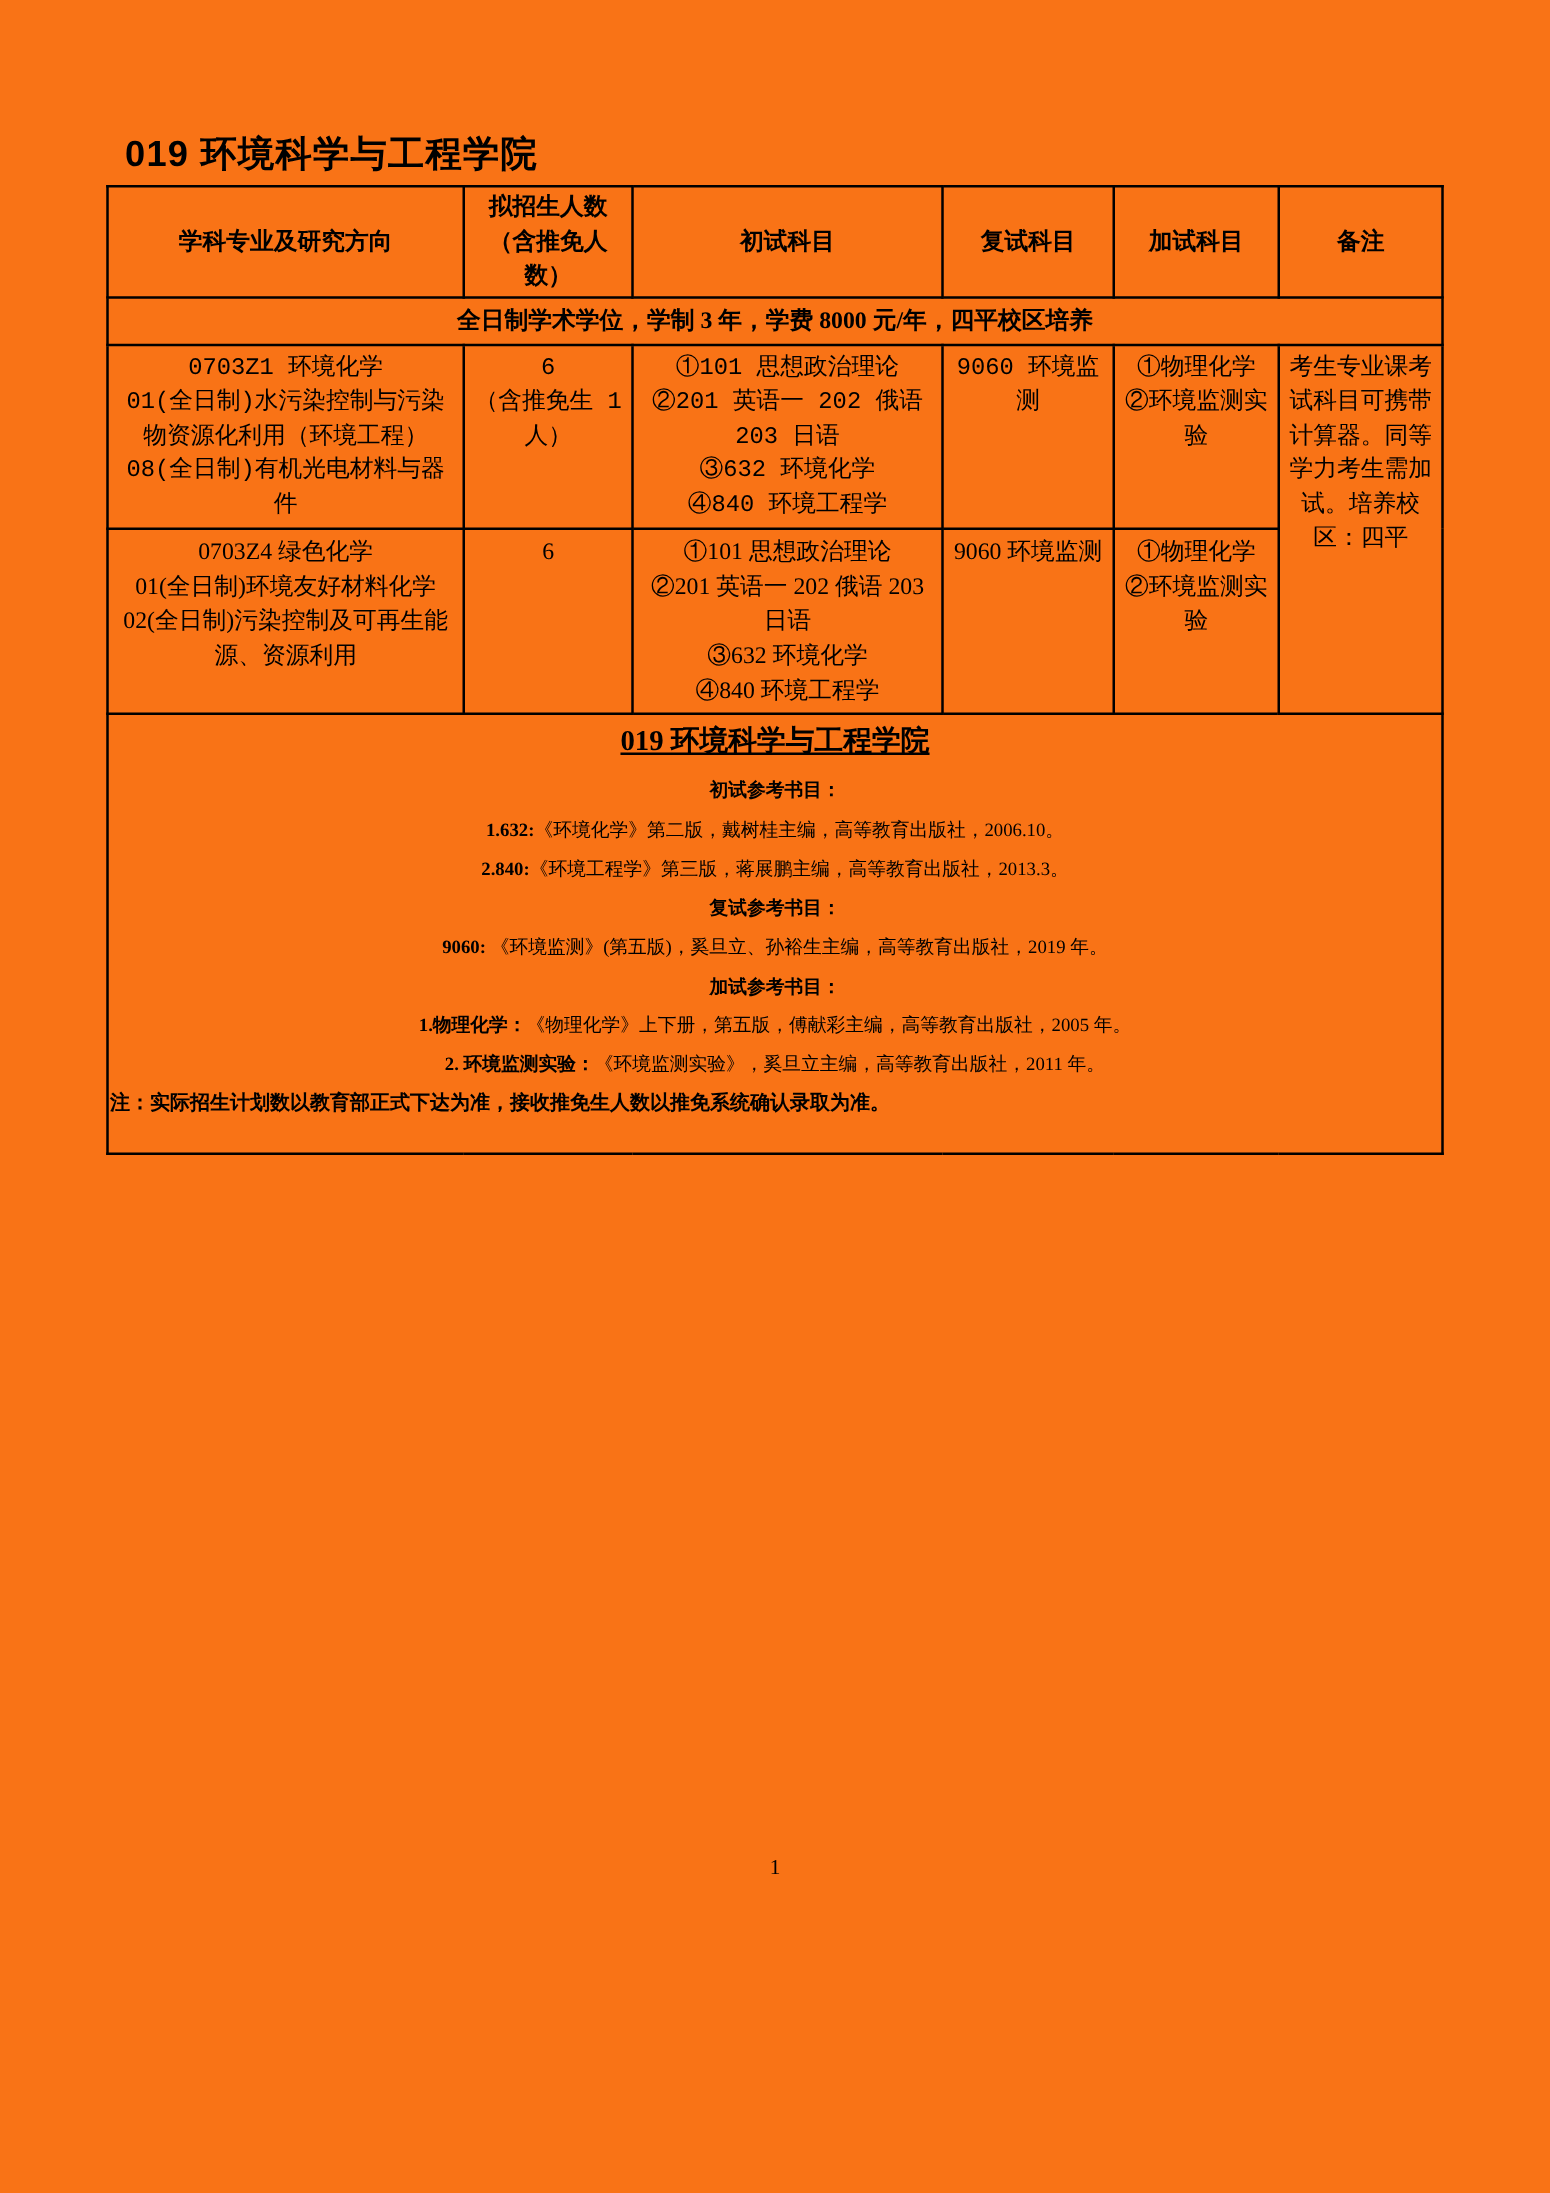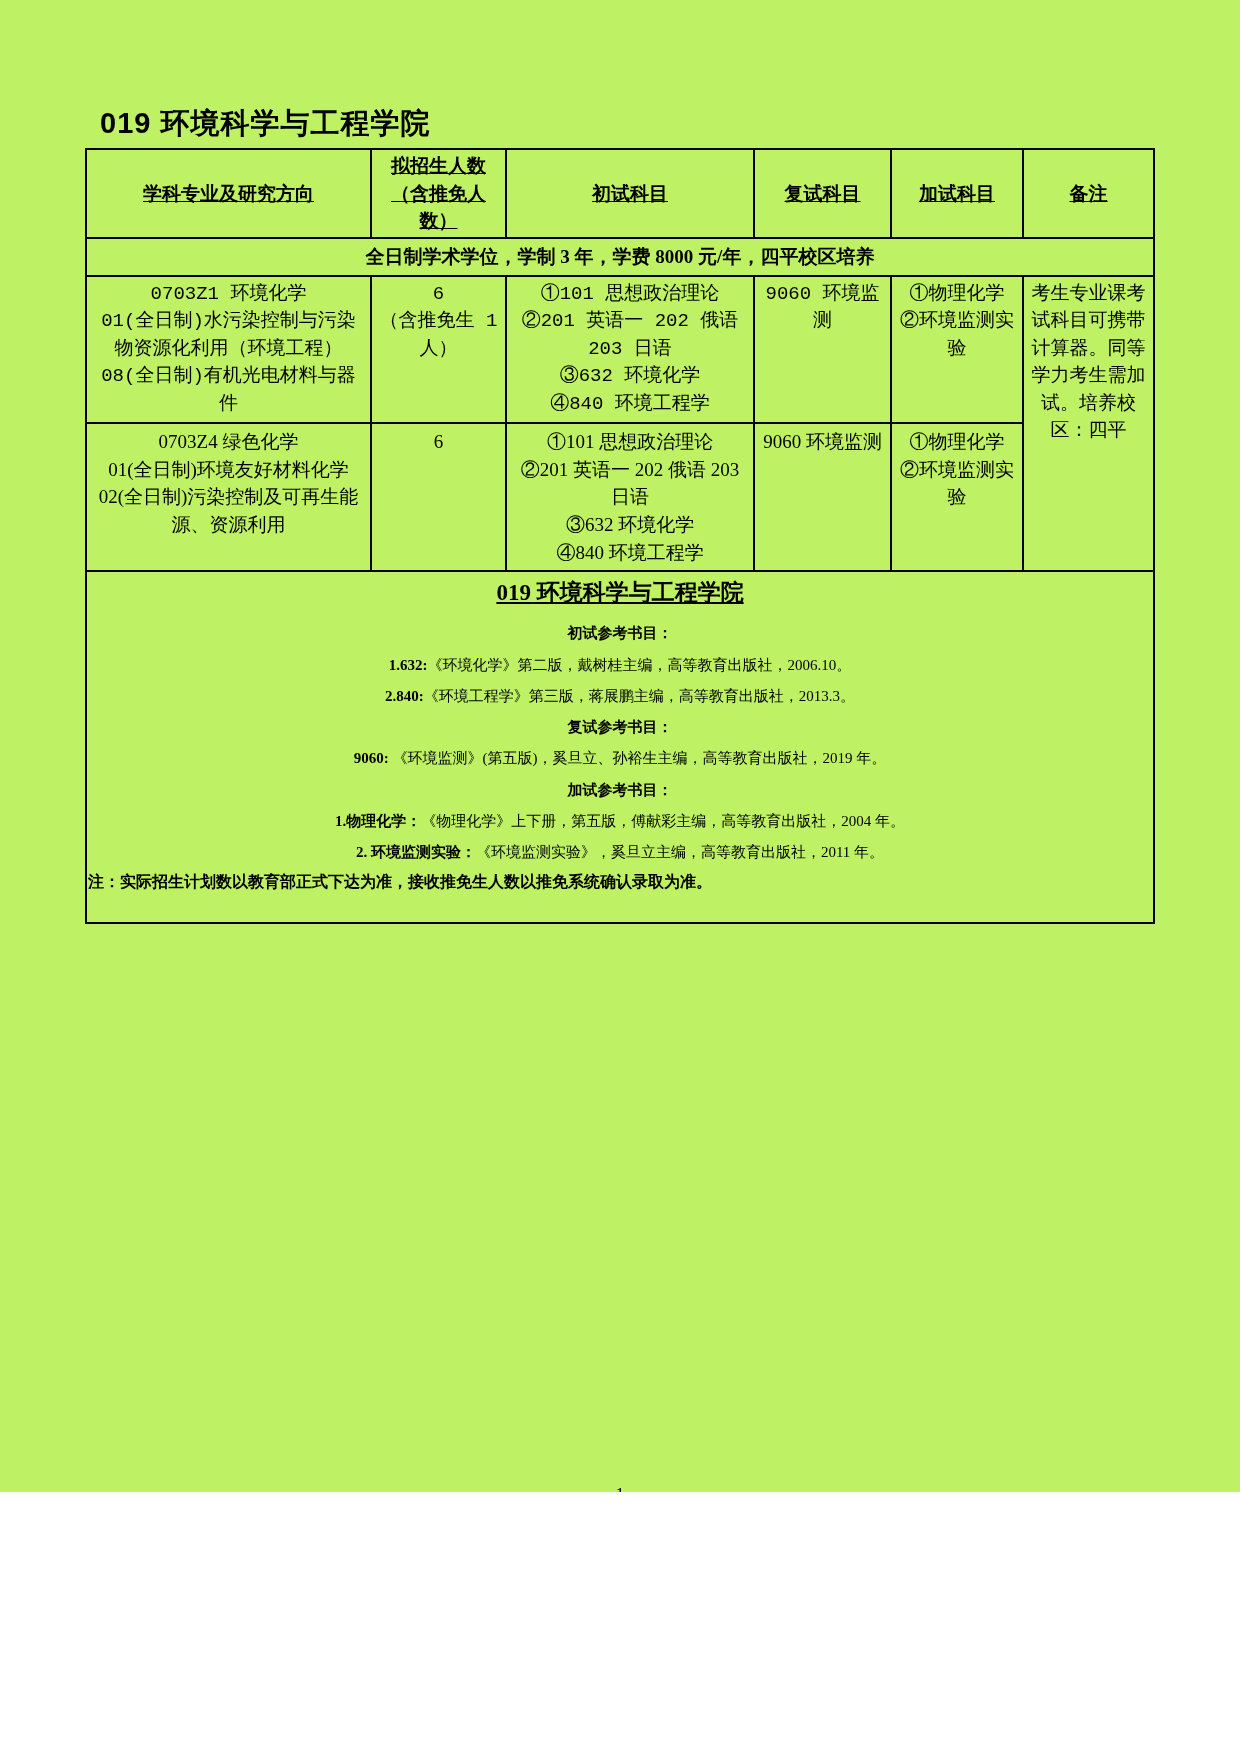--- a/index.html
+++ b/index.html
@@ -1,19 +1,19 @@
 <!DOCTYPE html>
 <html><head>
 <meta charset="utf-8">
 <style>
   html,body { margin:0; padding:0; background:#ffffff; }
   .page {
     position:relative;
-    width:1240px; height:1492px;
-    background:#bef264;
+    width:1240px; height:1754px;
+    background:#f97316;
     color:#000;
     font-family:"Liberation Serif", serif;
     overflow:hidden;
   }
   .doc-title {
     position:absolute; left:100px; top:104px;
     font-family:"Liberation Sans", sans-serif;
     font-size:29px; font-weight:bold; letter-spacing:1px;
   }
   table.adm {
@@ -25,21 +25,21 @@
     border:2px solid #000;
     padding:4px 6px;
     font-size:19px;
     line-height:1.45;
     vertical-align:top;
     word-break:break-all;
     text-align:center;
   }
   table.adm th {
     text-align:center; vertical-align:middle;
-    font-weight:bold; padding:2px 6px;text-decoration:underline;
+    font-weight:bold; padding:2px 6px;
   }
   tr.header-row   { height:64px; }
   tr.fulltime-row { height:38px; }
   tr.prog-row-1   { height:144px;font-family:Liberation Mono, monospace; }
   tr.prog-row-2   { height:114px; }
   tr.books-row    { height:352px; }
   .fulltime-cell { font-weight:bold; padding:6px 8px; vertical-align:middle; }
   .quota-cell { text-align:center; vertical-align:middle; }
   .retest-cell { text-align:justify; }
   .additional-cell { text-align:justify; }
@@ -159,21 +159,21 @@
         <div class="book-line">
           <span class="book-prefix">复试参考书目：</span><span></span>
         </div>
         <div class="book-line">
           <span class="book-prefix">9060:</span><span> 《环境监测》(第五版)，奚旦立、孙裕生主编，高等教育出版社，2019 年。</span>
         </div>
         <div class="book-line">
           <span class="book-prefix">加试参考书目：</span><span></span>
         </div>
         <div class="book-line">
-          <span class="book-prefix">1.物理化学：</span><span>《物理化学》上下册，第五版，傅献彩主编，高等教育出版社，2004 年。</span>
+          <span class="book-prefix">1.物理化学：</span><span>《物理化学》上下册，第五版，傅献彩主编，高等教育出版社，2005 年。</span>
         </div>
         <div class="book-line">
           <span class="book-prefix">2. 环境监测实验：</span><span>《环境监测实验》，奚旦立主编，高等教育出版社，2011 年。</span>
         </div>
       </td>
     </tr>
   </tbody>
     </table>
 
   <div class="footnote">注：实际招生计划数以教育部正式下达为准，接收推免生人数以推免系统确认录取为准。</div>

